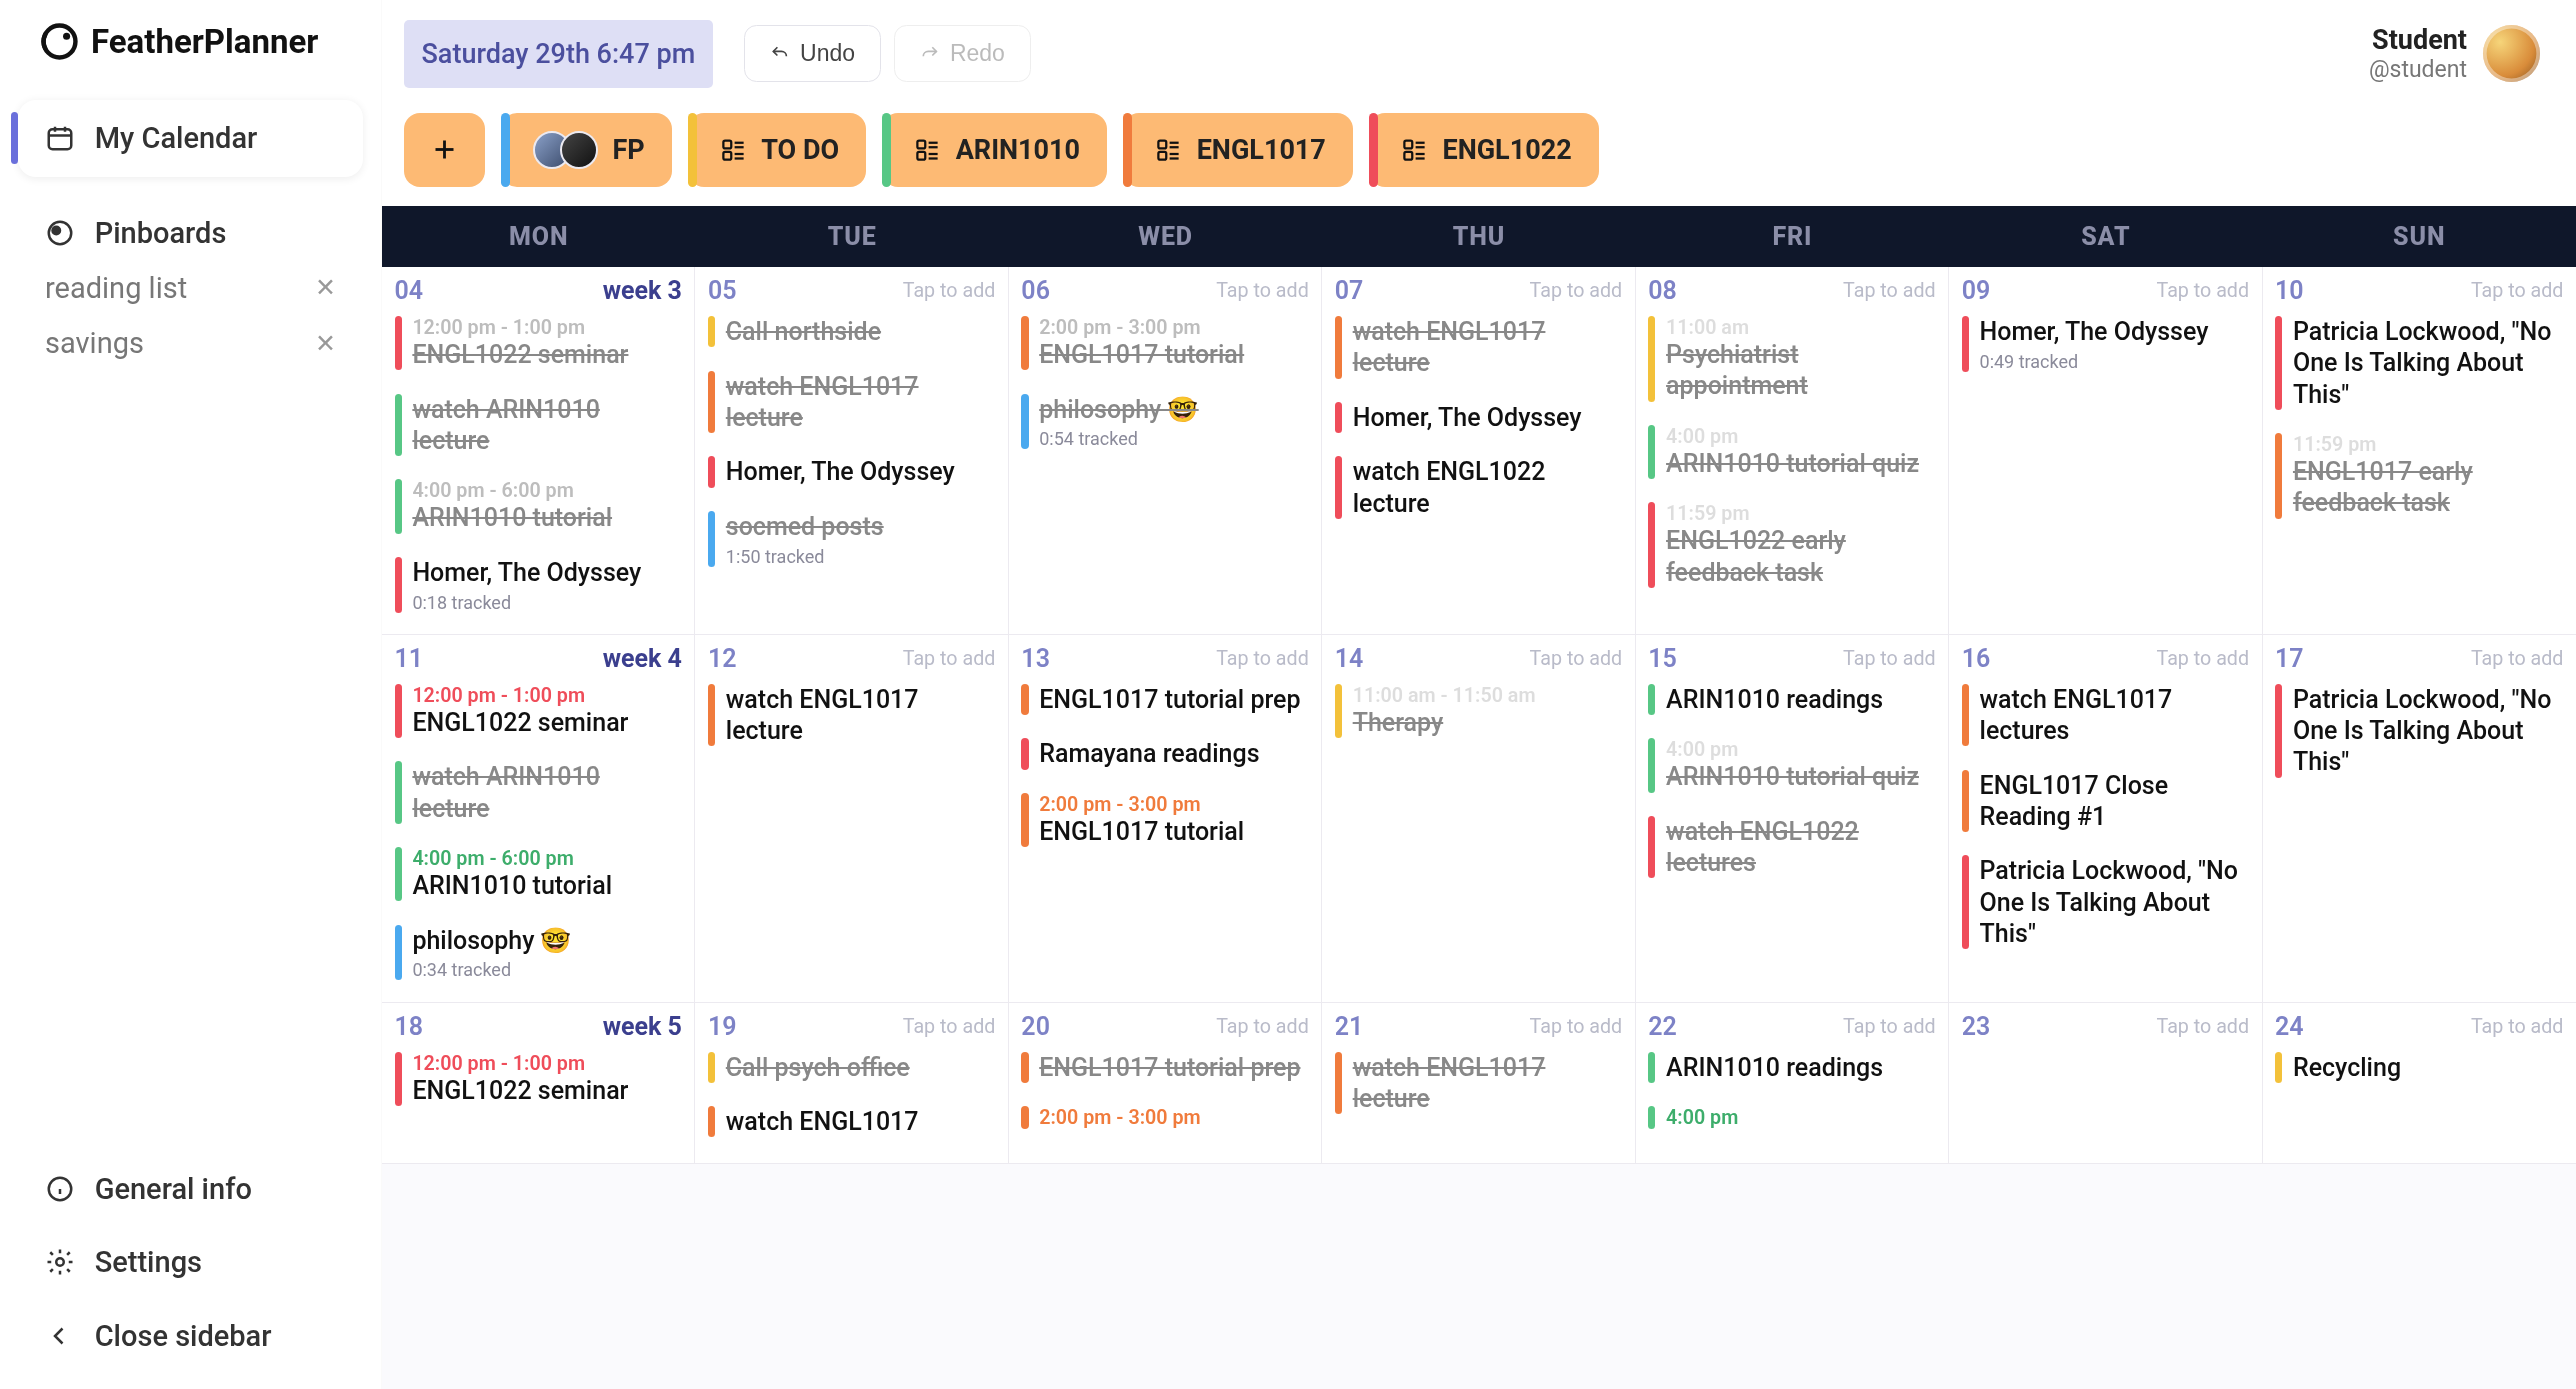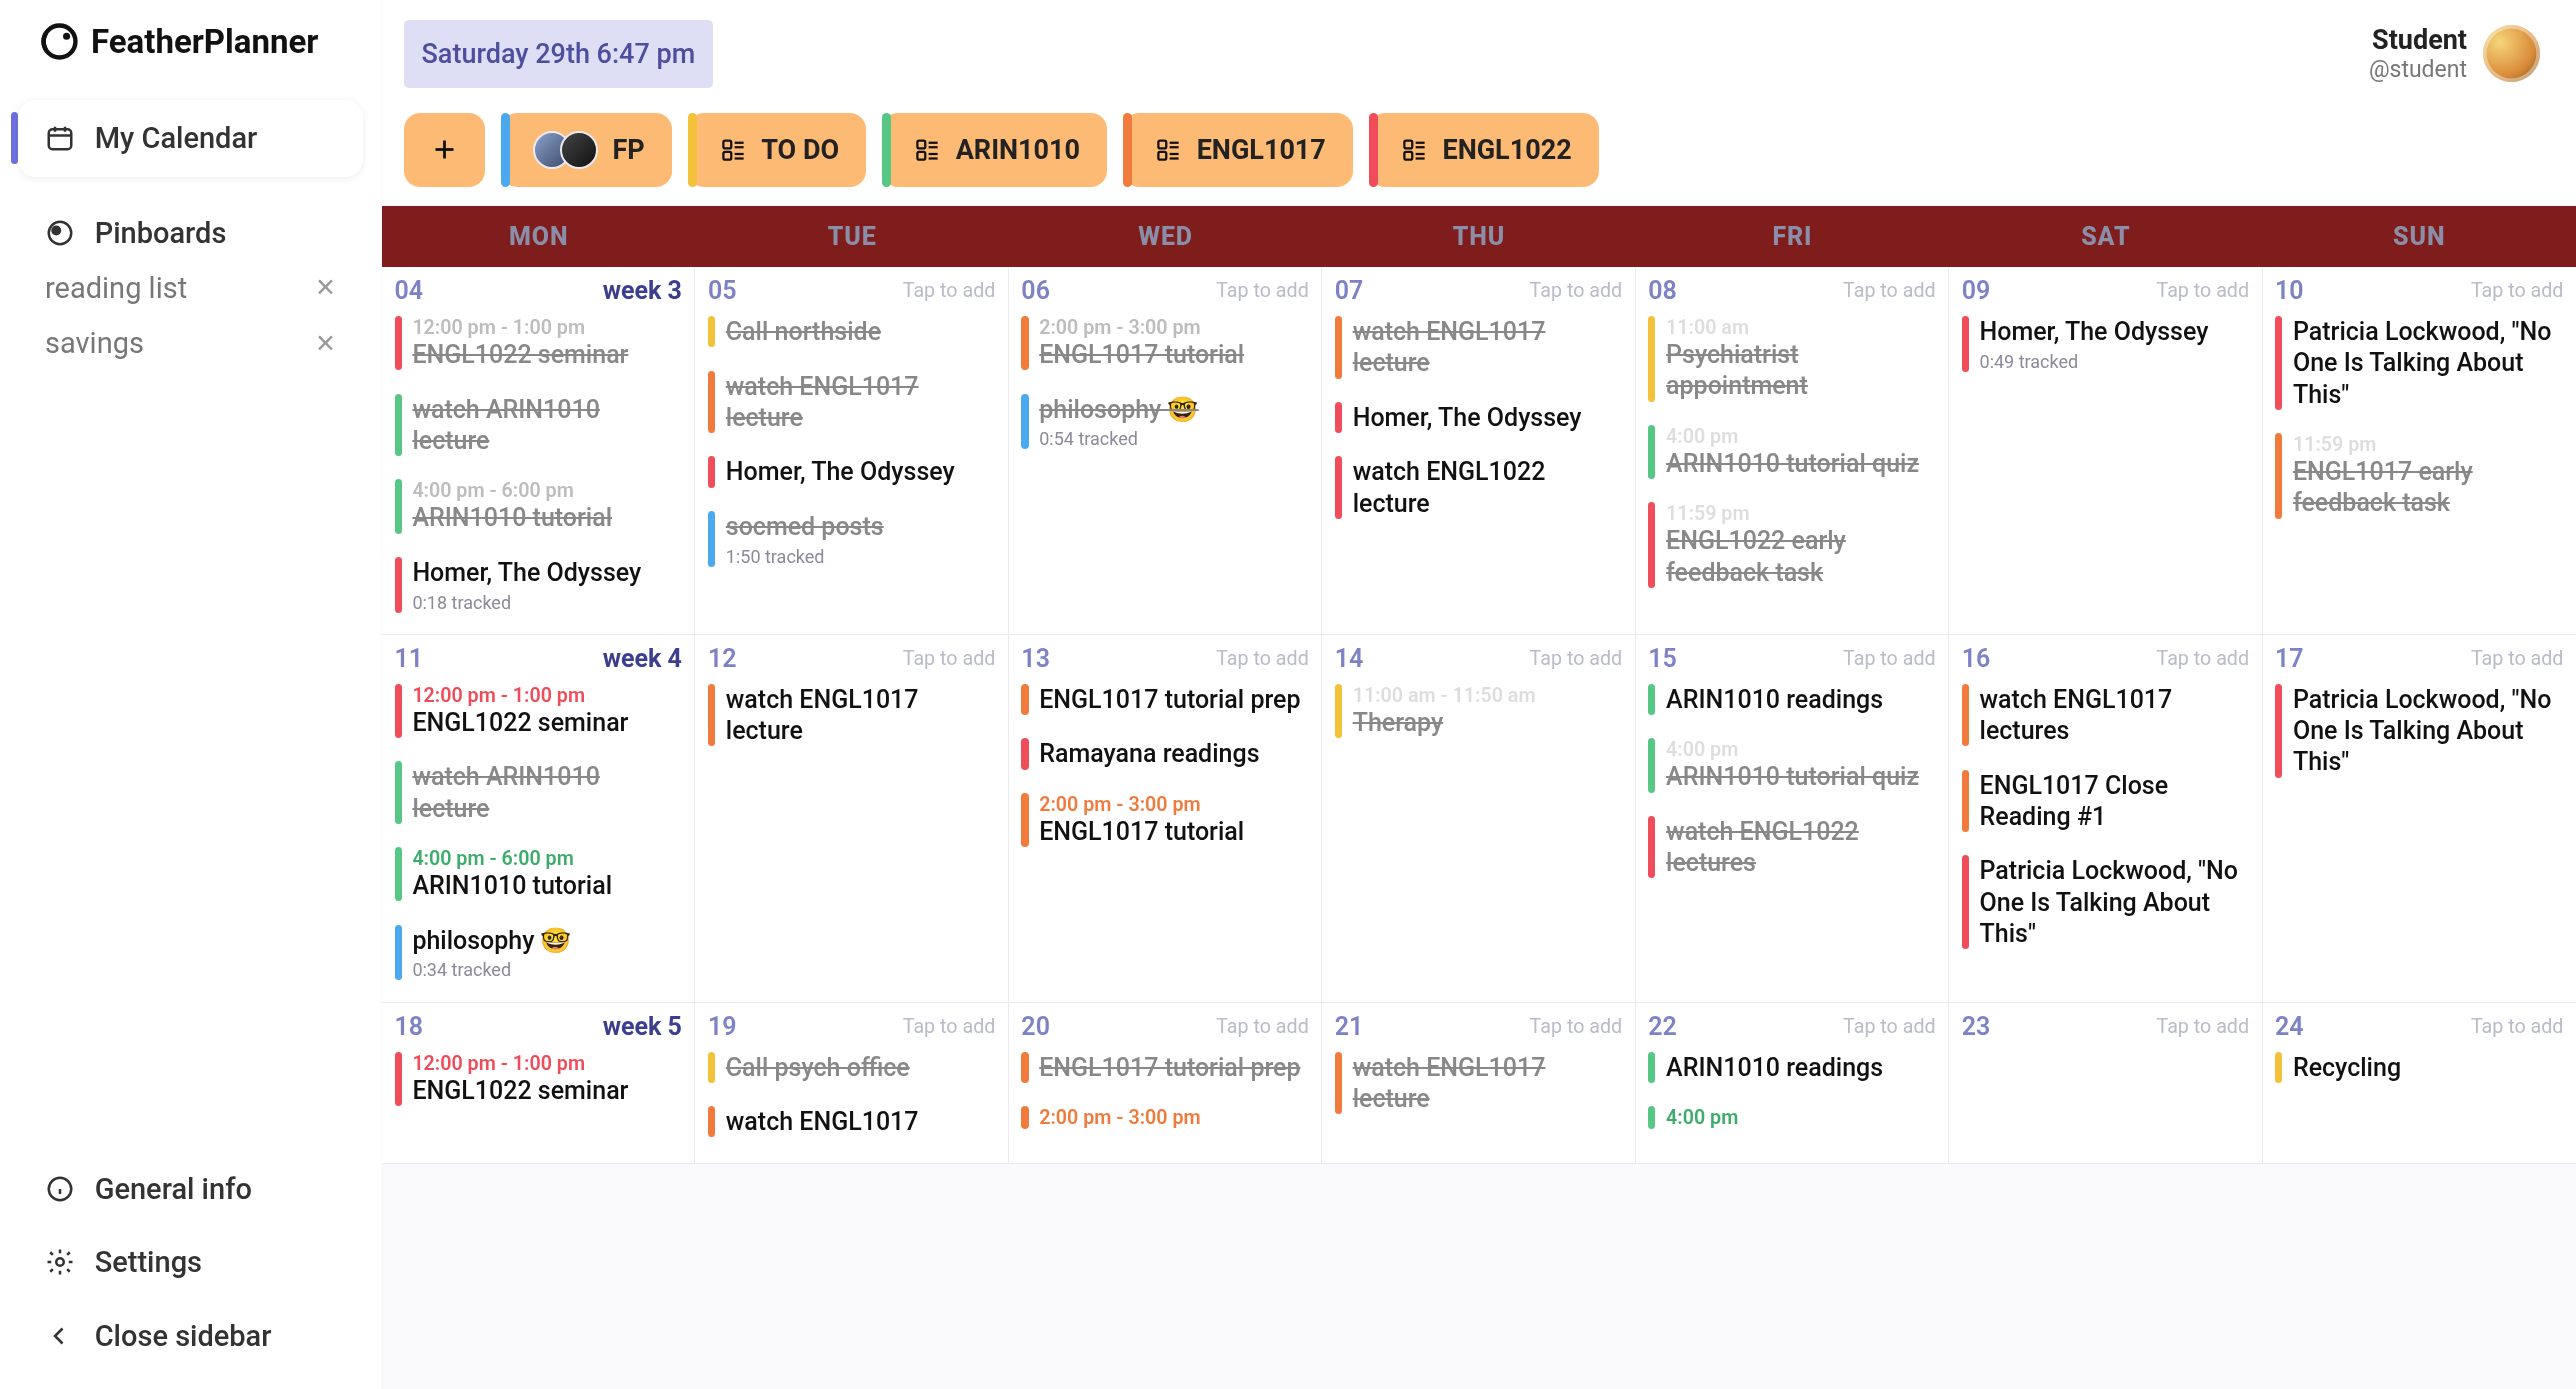--- a/index.html
+++ b/index.html
@@ -31,21 +31,21 @@
 .avatar { width:57px; height:57px; border-radius:50%; background: radial-gradient(circle at 30% 30%, #f6d57a, #d98c3a 60%, #7a4a1c); box-shadow: inset 0 0 0 3.6px rgba(255,255,255,0.4); }
 .tabs-row { display:flex; gap:16px; padding: 16px 36px 19.7px 21.5px; }
 .tab-btn { display:flex; align-items:center; gap:14.3px; background:#fdba74; border-radius:16px; padding: 18px 27px; font-size:27px; font-weight:700; color:#222; cursor:pointer; position:relative; }
 .tab-btn .accent { width:9px; align-self:stretch; border-radius:5.4px; margin:-18px 9px -18px -27px; }
 .tab-btn.plus { padding: 18px 27px; }
 .fp-avatars { display:flex; }
 .fp-avatars span { width:38px; height:38px; border-radius:50%; background:#888; border:2.7px solid #eceaf1; margin-left:-10.7px; }
 .fp-avatars span:first-child { margin-left:0; background: linear-gradient(135deg,#8aa0c8,#3c4c6c);}
 .fp-avatars span:nth-child(2){ background: linear-gradient(135deg,#444,#111);}
 .calendar { flex:1; display:flex; flex-direction:column; background:#fafafd; }
-.dow-row { display:grid; grid-template-columns: repeat(7, 1fr); background:#7f1d1d; }
+.dow-row { display:grid; grid-template-columns: repeat(7, 1fr); background:#0f172a; }
 .dow { text-align:center; padding: 16px 0; font-size:25px; font-weight:800; color:#8b8ea8; letter-spacing:0.9px; }
 .weeks { flex:1; overflow:hidden; }
 .week { display:grid; grid-template-columns: repeat(7, 1fr); }
 .day { border-right:0.9px solid #eceaf0; border-bottom:0.9px solid #eceaf0; padding: 9px 12.5px 18px 12.5px; min-height: 161px; background:#fff; position:relative; }
 .day:nth-child(7n){ border-right:none; }
 .day-head { display:flex; align-items:center; justify-content:space-between; margin-bottom: 7.2px; }
 .day-num { font-size:25px; font-weight:600; color:#7d82c6; }
 .week-label { font-size:25px; font-weight:700; color:#3b3f8e; }
 .tap-add { font-size:19.7px; color:#b9bbc9; cursor:pointer; }
 .events { display:flex; flex-direction:column; gap:16px; }
@@ -127,20 +127,36 @@
             <polyline points="14 6 8 12 14 18"></polyline>
           </svg>
         <span>Close sidebar</span>
       </div>
     </div>
   </aside>
 
   <main class="main">
     <div class="topbar">
       <div class="date-pill">Saturday 29th 6:47 pm</div>
+      <div class="undo-redo">
+        <button class="ur-btn">
+          <svg width="19.7" height="19.7" viewBox="0 0 24 24" fill="none" stroke="#444" stroke-width="2">
+              <path d="M9 14L4 9l5-5"></path>
+              <path d="M4 9h10a6 6 0 016 6v0"></path>
+            </svg>
+          <span>Undo</span>
+        </button>
+        <button class="ur-btn disabled">
+          <svg width="19.7" height="19.7" viewBox="0 0 24 24" fill="none" stroke="#bbb" stroke-width="2">
+              <path d="M15 14l5-5-5-5"></path>
+              <path d="M20 9H10a6 6 0 00-6 6v0"></path>
+            </svg>
+          <span>Redo</span>
+        </button>
+      </div>
       <div class="user-block">
         <div class="user-text">
           <div class="user-name">Student</div>
           <div class="user-handle">@student</div>
         </div>
         <div class="avatar"></div>
       </div>
     </div>
 
     <div class="tabs-row">

